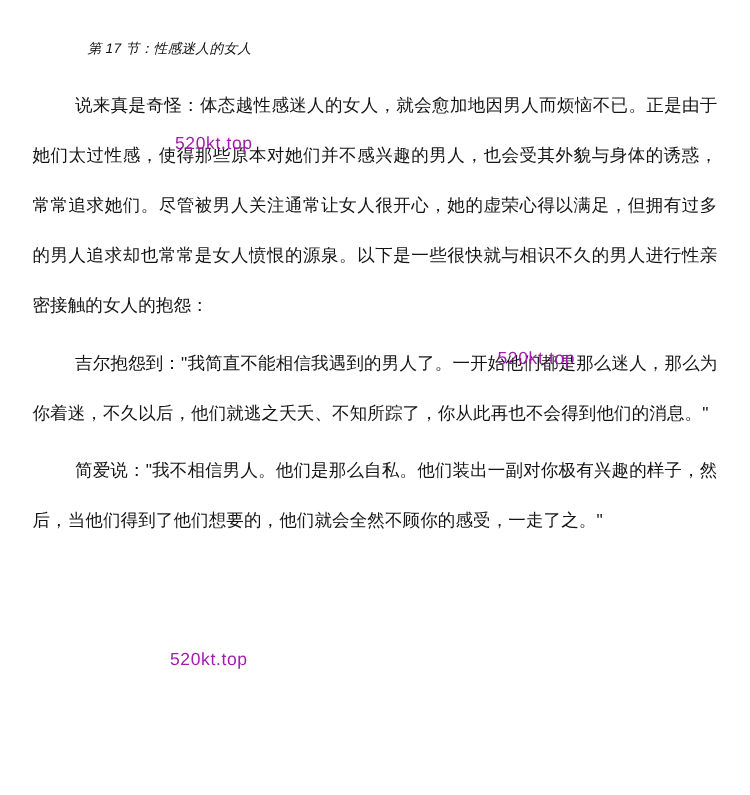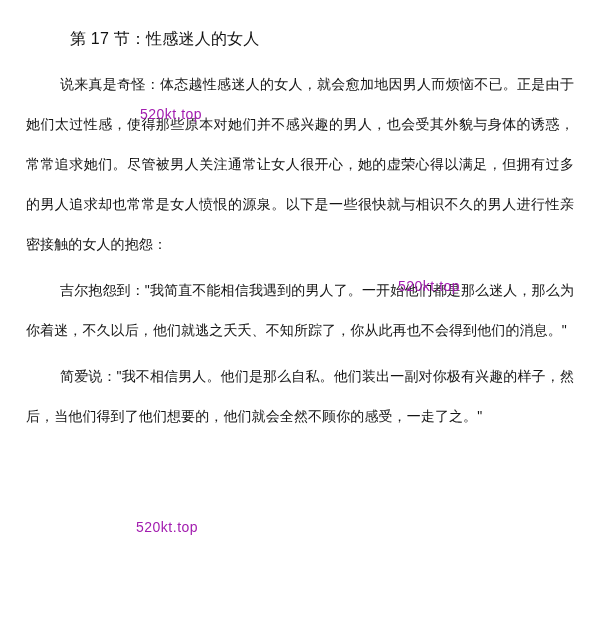--- a/index.html
+++ b/index.html
@@ -16,27 +16,28 @@
     overflow: hidden;
   }
   #page {
     position: relative;
     width: 600px;
     height: 636px;
     box-sizing: border-box;
     padding: 24px 26px 0 26px;
   }
   .doc-title {
-    font-size: 16px;
+    font-size: 11px;
     line-height: 30px;
     margin: 0 0 10px 0;
     padding-left: 44px;
     color: #111111;
     font-weight: 400;
     letter-spacing: 0.2px;
+    font-style: italic;
   }
   .para {
     font-size: 14px;
     line-height: 40px;
     margin: 0;
     color: #141414;
     text-align: justify;
     text-indent: 34px;
     letter-spacing: 0.1px;
   }

